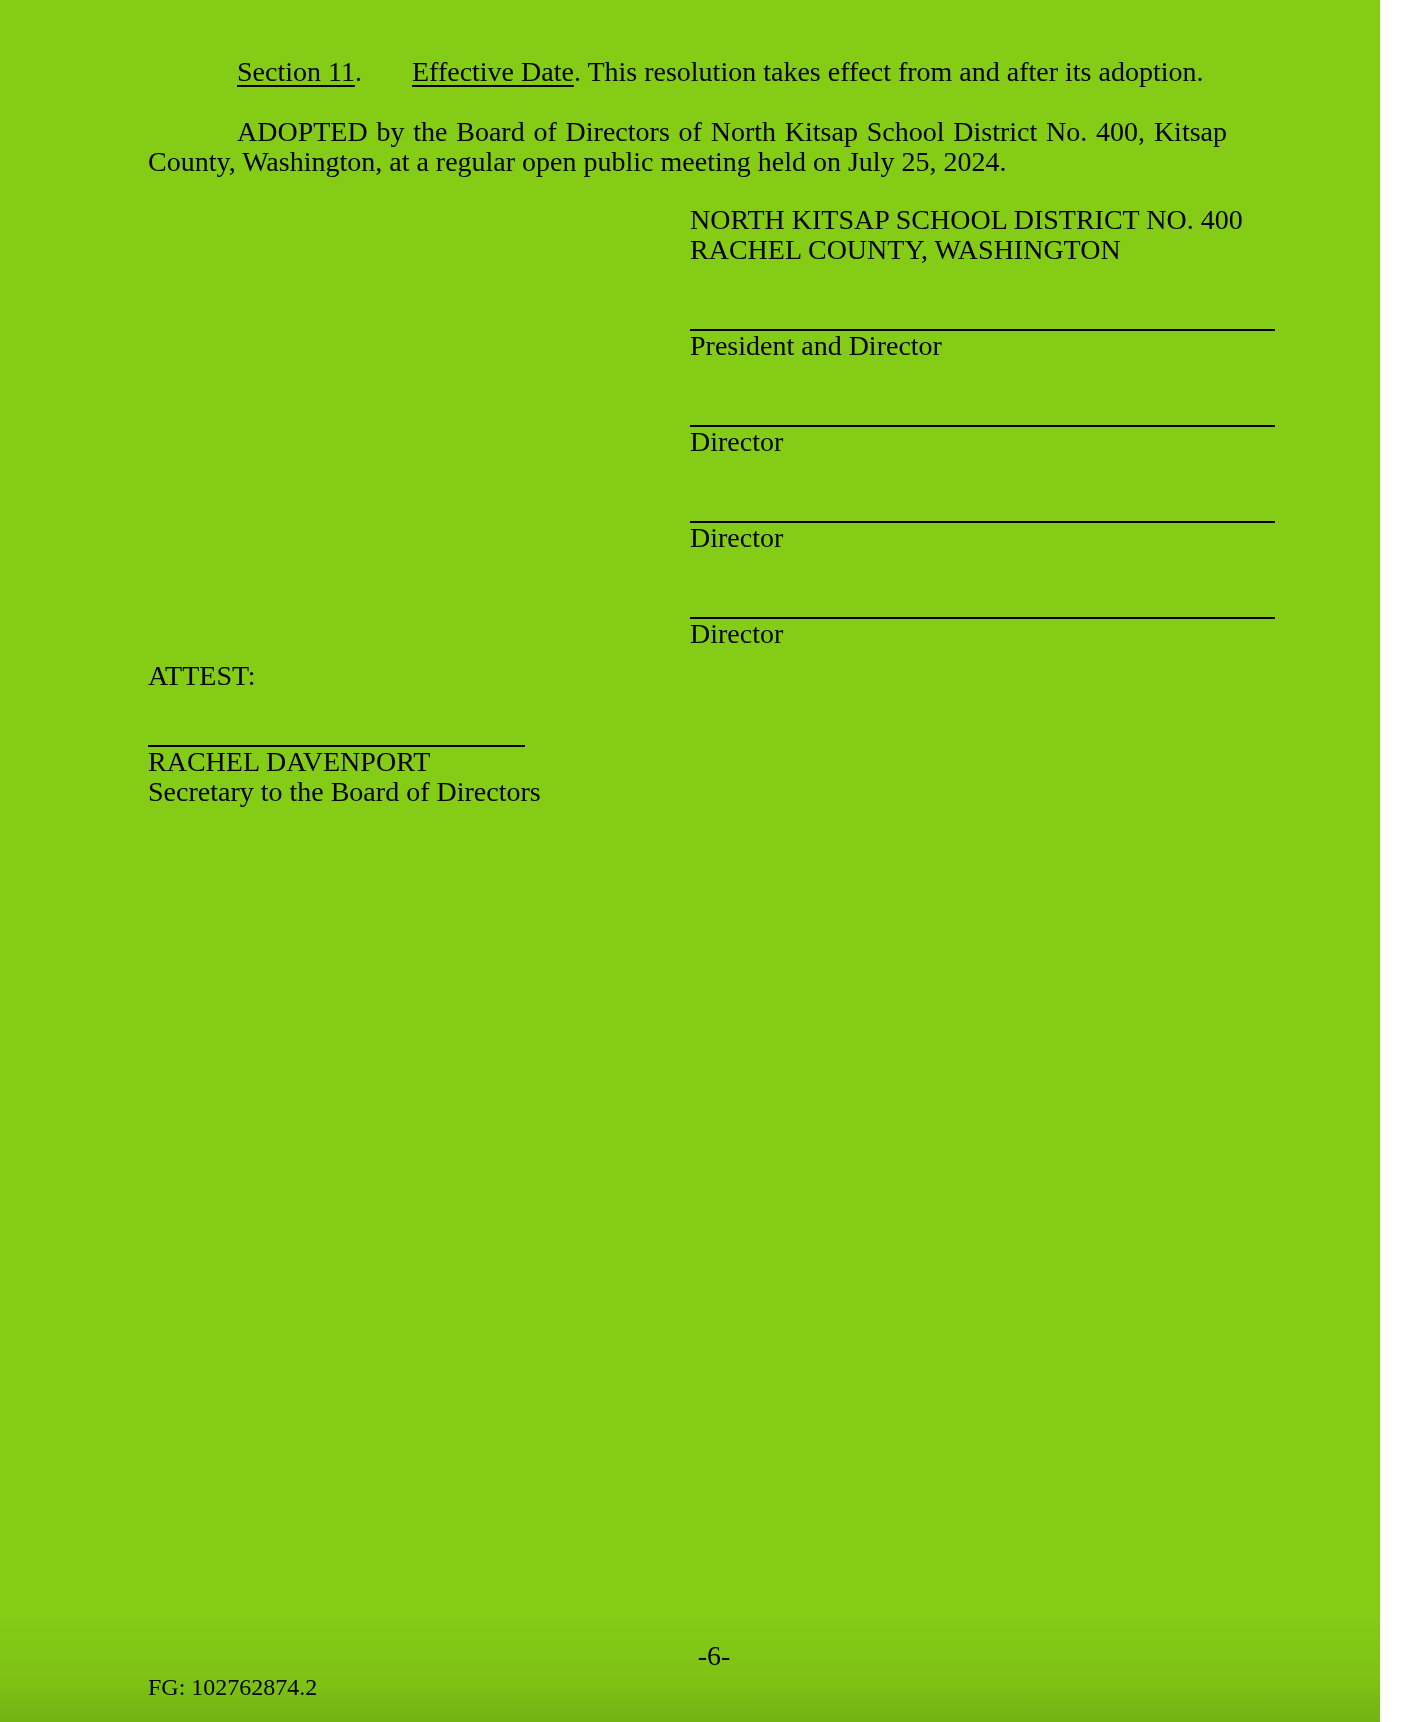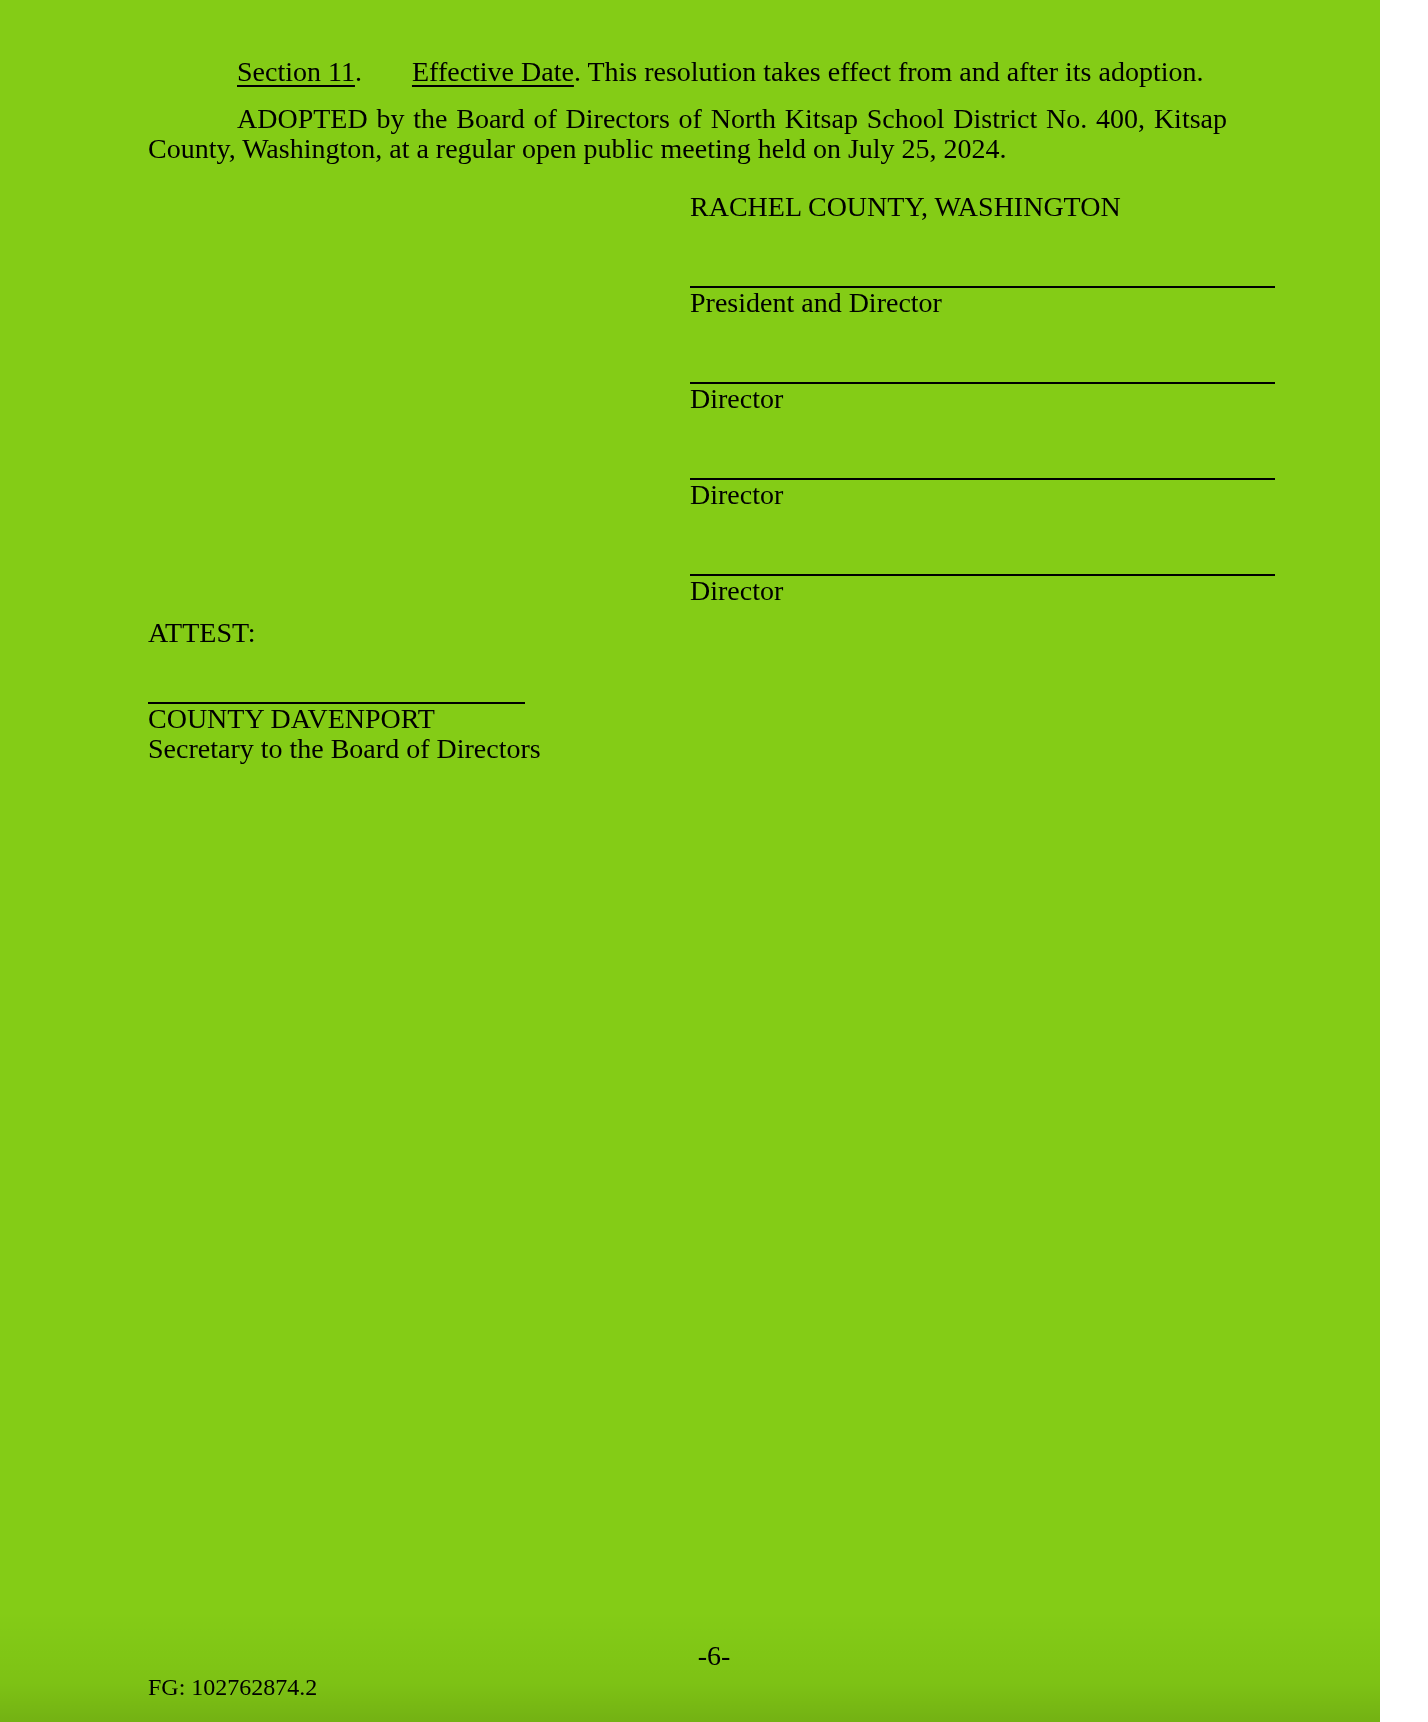--- a/index.html
+++ b/index.html
@@ -27,21 +27,21 @@
     text-underline-offset: 4px;
   }
   .tab {
     display: inline-block;
     width: 50px;
   }
   .para-section11 {
     text-indent: 89px;
   }
   .para-adopted {
-    margin-top: 17px;
+    margin-top: 30px;
     text-align: justify;
     text-indent: 89px;
   }
   .sig-column {
     margin-top: 28px;
     margin-left: 542px;
     width: 585px;
   }
   .sig-entry {
     margin-top: 64px;
@@ -90,20 +90,21 @@
 </head>
 <body>
 
 <div class="page">
 
   <p class="para-section11"><span class="u">Section 11</span><span>.</span><span class="tab"></span><span class="u">Effective Date</span><span>. </span><span>This resolution takes effect from and after its adoption.</span></p>
 
   <p class="para-adopted">ADOPTED by the Board of Directors of North Kitsap School District No. 400, Kitsap County, Washington, at a regular open public meeting held on July 25, 2024.</p>
 
   <div class="sig-column">
+    <div>NORTH KITSAP SCHOOL DISTRICT NO. 400</div>
     <div>RACHEL COUNTY, WASHINGTON</div>
 
     <div class="sig-entry">
       <div class="sig-line"></div>
       <div>President and Director</div>
     </div>
 
 
     <div class="sig-entry">
       <div class="sig-line"></div>
@@ -117,21 +118,21 @@
 
     <div class="sig-entry">
       <div class="sig-line"></div>
       <div>Director</div>
     </div>
   </div>
 
   <div class="attest-block">
     <div>ATTEST:</div>
     <div class="attest-line"></div>
-    <div>COUNTY DAVENPORT</div>
+    <div>RACHEL DAVENPORT</div>
     <div>Secretary to the Board of Directors</div>
   </div>
 
   <div class="footer-page-number">-6-</div>
   <div class="footer-doc-id">FG: 102762874.2</div>
 
   <div class="bottom-shade"></div>
 </div>
 
 </body></html>

